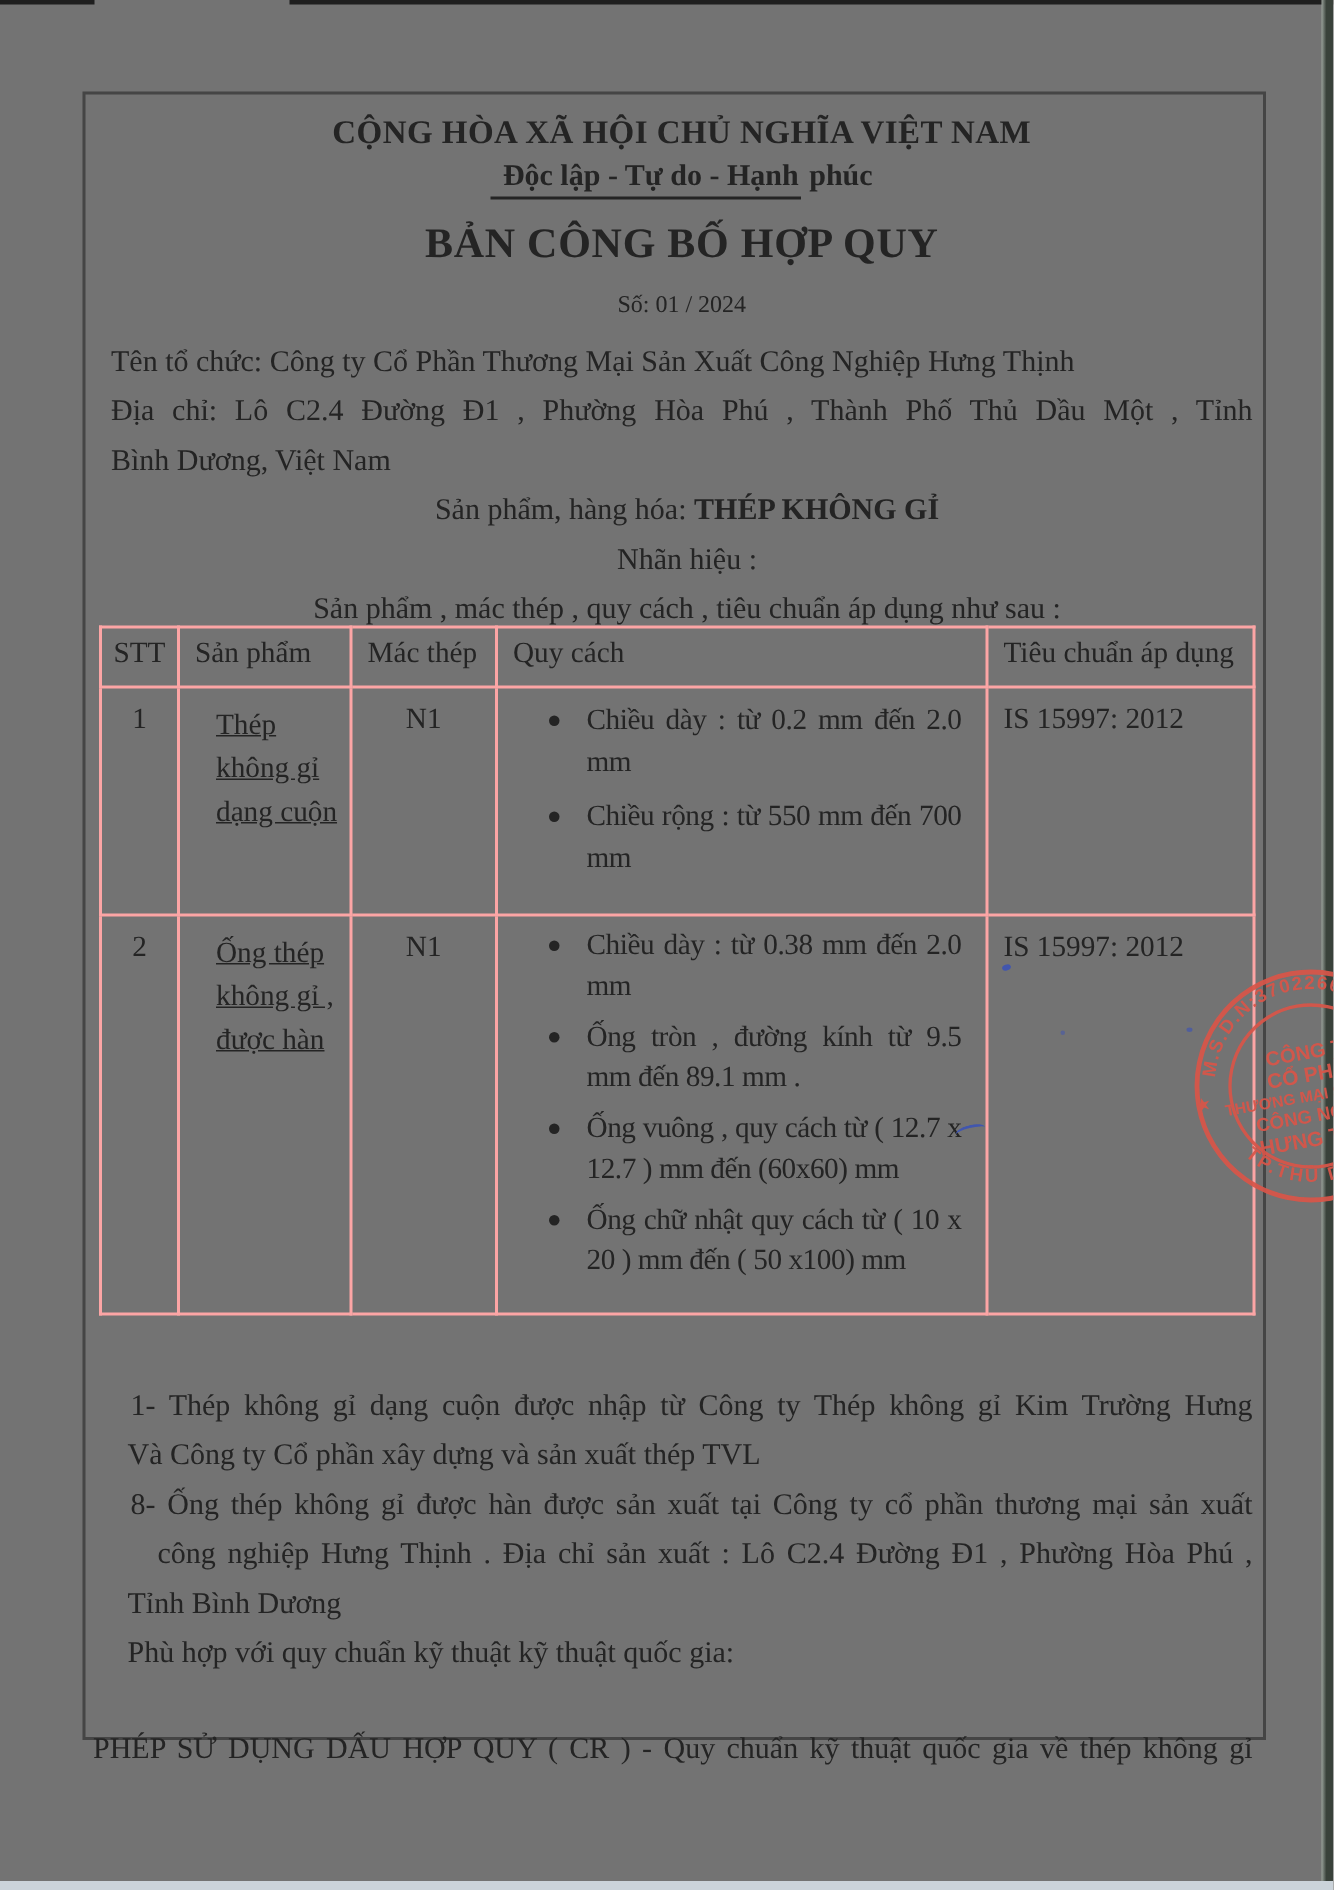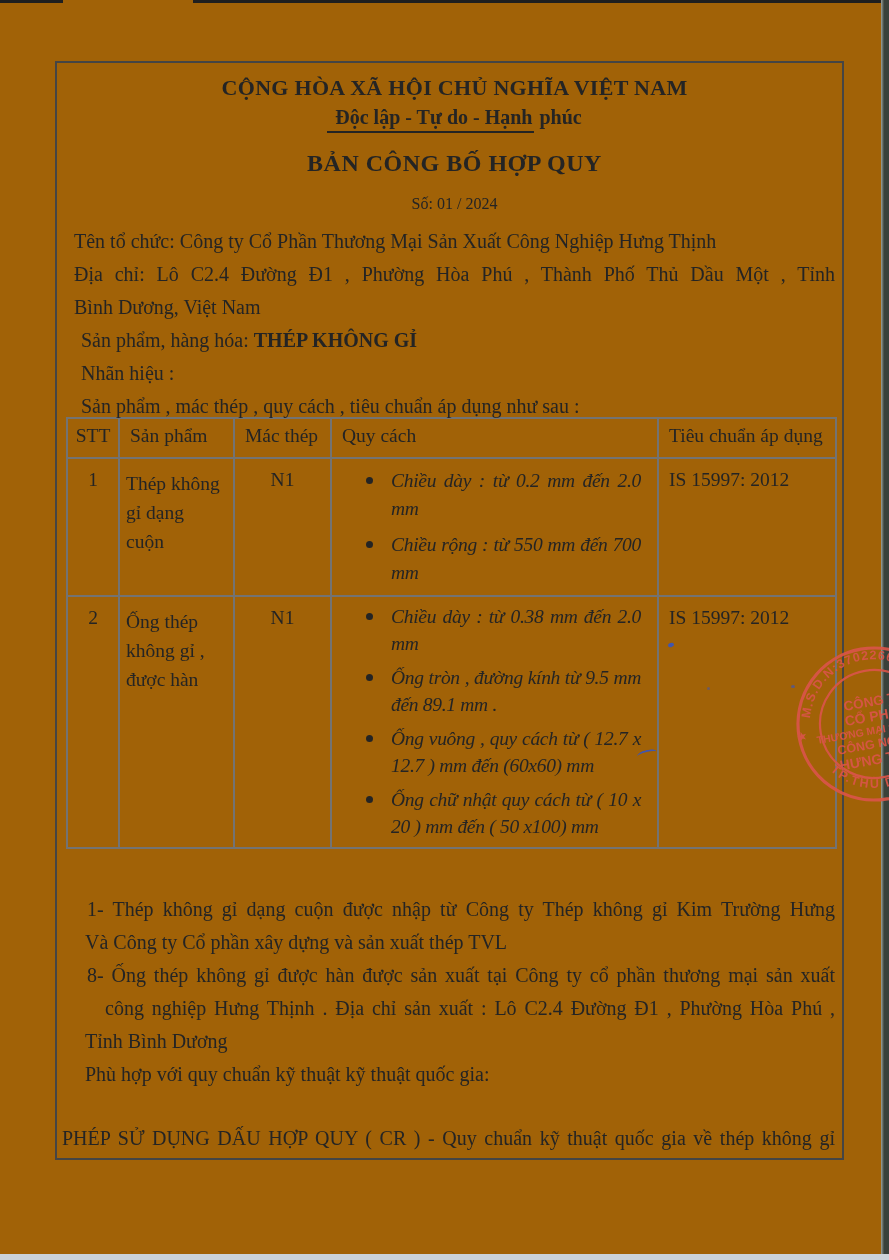--- a/index.html
+++ b/index.html
@@ -1,57 +1,57 @@
 <!DOCTYPE html>
 <html><head>
 <meta charset="utf-8">
 <style>
   html,body{margin:0;padding:0;background:#e8e8e8;}
   .page{
     position:relative;width:889px;height:1260px;margin:0 auto;
-    background:#a16207;overflow:hidden;
+    background:#737373;overflow:hidden;
     font-family:"Liberation Serif","DejaVu Serif",serif;color:#242424;
   }
   
   .edge-top-1{position:absolute;left:0;top:0;width:63px;height:3px;background:#1f1f1f;}
   .edge-top-2{position:absolute;left:193px;top:0;width:696px;height:3px;background:#1f1f1f;}
   .edge-right{position:absolute;left:881px;top:0;width:8px;height:1260px;
     background:linear-gradient(to right,#9aa29b,#39413a 40%);}
   .edge-bottom{position:absolute;left:0;top:1254px;width:889px;height:6px;background:#cbd3da;}
 
   
   .frame{position:absolute;left:55px;top:61px;width:789px;height:1099px;
     border:2px solid #454545;box-sizing:border-box;}
   .content{padding:12px 7px 0 17px;}
 
   .center{text-align:center;}
   .national{font-size:22px;font-weight:bold;line-height:25px;letter-spacing:.3px;}
   .motto{font-size:20px;font-weight:bold;line-height:25px;margin-top:5px;}
   .motto .u{border-bottom:2.5px solid #242424;padding:0 2px 3px 8px;}
   .motto .tail{padding-left:5px;}
-  .doc-title{font-size:24px;font-weight:bold;line-height:30px;margin-top:18px;letter-spacing:.5px;}
+  .doc-title{font-size:28px;font-weight:bold;line-height:30px;margin-top:18px;letter-spacing:.5px;}
   .doc-no{font-size:16px;line-height:25px;margin-top:13px;}
 
   .info{margin-top:9px;font-size:20px;line-height:33px;}
   .line{white-space:nowrap;}
-  .ind{padding-left:7px;}
+  .ind{padding-left:7px;text-align:center;}
   .b{font-weight:bold;}
   .jl{text-align:justify;text-align-last:justify;white-space:normal;}
 
   table.spec{border-collapse:collapse;table-layout:fixed;width:769px;margin-left:-8px;margin-top:-6px;
     font-size:19.5px;}
-  table.spec th,table.spec td{border:2px solid #737373;vertical-align:top;box-sizing:border-box;
+  table.spec th,table.spec td{border:2px solid #fca5a5;vertical-align:top;box-sizing:border-box;
     font-weight:normal;text-align:left;}
   table.spec th{height:40px;padding:6px 4px 0 10px;}
   table.spec th.c,table.spec td.c{text-align:center;padding-left:0;padding-right:0;}
   tr.r1 td{height:97px;}
   tr.r2 td{height:238px;}
   td.pad{padding:10px 8px 0 10px;}
-  td.just{padding:10px 8px 0 6px;text-align:justify;line-height:29px;}
-  td.qc{padding:8px 8px 0 0;font-style:italic;}
+  td.just{padding:10px 8px 0 24px;text-align:justify;line-height:29px;text-decoration:underline;}
+  td.qc{padding:8px 8px 14px 0;}
   tr.r2 td.qc{padding-top:6px;}
   .bul{display:flex;margin-left:34px;}
   .r1 .bul{line-height:28px;margin-bottom:8px;}
   .r2 .bul{line-height:27px;margin-bottom:7px;}
   .dot{flex:none;width:7px;height:7px;border-radius:50%;background:#242424;margin-top:10px;}
   .bt{flex:1;margin-left:18px;padding-right:8px;text-align:justify;letter-spacing:-0.3px;}
 
   .notes{margin-top:44px;font-size:20px;line-height:33px;}
   .n-item{padding-left:13px;}
   .n-cont1{padding-left:11px;}

